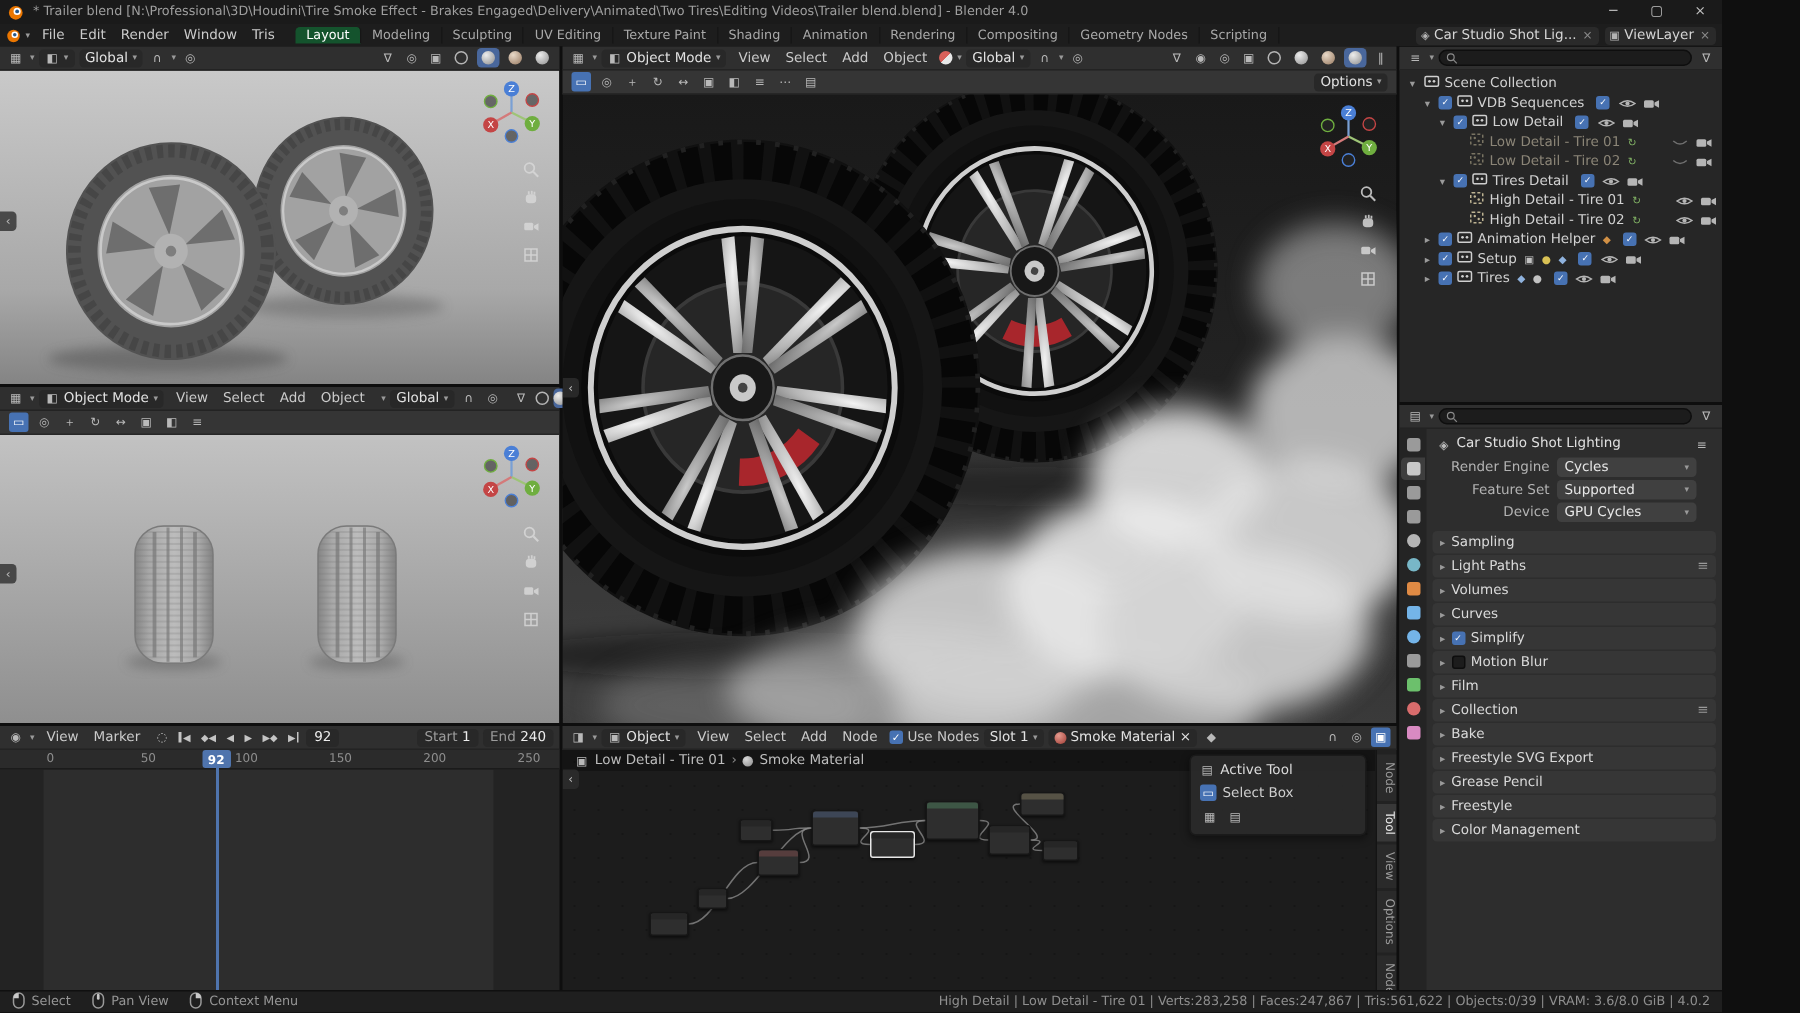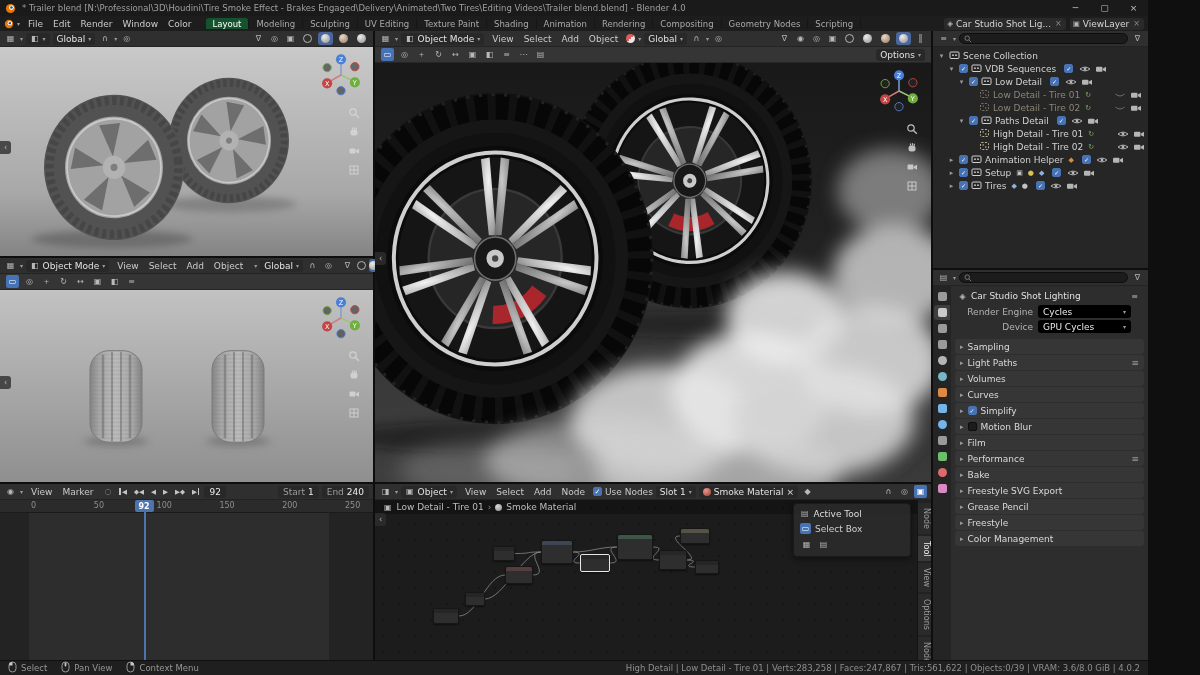--- a/index.html
+++ b/index.html
@@ -96,21 +96,21 @@
 .pbody{flex:1;display:flex;min-height:0;}
 .pstrip{width:18px;background:#242424;display:flex;flex-direction:column;align-items:center;padding-top:3px;gap:1px;flex:0 0 auto;}
 .ptab{width:16px;height:15px;display:flex;align-items:center;justify-content:center;border-radius:3px 0 0 3px;}
 .ptab.active{background:#3e3e3e;}
 .picon{width:9px;height:9px;border-radius:2px;}
 .picon.round{border-radius:50%;}
 .pcontent{flex:1;display:flex;flex-direction:column;padding-top:2px;min-width:0;}
 .idrow{height:16px;display:flex;align-items:center;gap:4px;padding:0 7px;color:#e0e0e0;}
 .prow{display:flex;align-items:center;height:15px;padding:0 17px 0 4px;gap:5px;}
 .plabel{width:78px;text-align:right;color:#b3b3b3;flex:0 0 auto;}
-.pval{flex:1;background:#000000;border-radius:3px;height:13px;display:flex;align-items:center;padding:0 5px;color:#e8e8e8;justify-content:space-between;min-width:0;}
+.pval{flex:1;background:#404040;border-radius:3px;height:13px;display:flex;align-items:center;padding:0 5px;color:#e8e8e8;justify-content:space-between;min-width:0;}
 .psec{height:15px;background:#363636;border-radius:3px;margin:1px 4px;display:flex;align-items:center;gap:4px;padding:0 5px;color:#dadada;}
 .psec .arr{color:#9a9a9a;font-size:7px;}
 .psec .menu{margin-left:auto;color:#9a9a9a;}
 
 .statusbar{height:15px;background:#1f1f1f;border-top:1px solid #101010;display:flex;align-items:center;padding:0 8px;gap:16px;color:#969696;font-size:8.5px;flex:0 0 auto;}
 .hint{display:flex;align-items:center;gap:4px;}
 .stats{margin-left:auto;color:#8f8f8f;}
 </style>
 </head>
 <body>
@@ -136,21 +136,21 @@
         <circle cx="6" cy="6" r="5" fill="#ea7600"></circle>
         <circle cx="7" cy="5" r="2.6" fill="#fff"></circle>
         <circle cx="7" cy="5" r="1.4" fill="#265787"></circle>
       </svg>
     <span class="caret">▾</span>
     <nav id="mb-menus" style="display:flex">
         <span class="hmenu">File</span>
         <span class="hmenu">Edit</span>
         <span class="hmenu">Render</span>
         <span class="hmenu">Window</span>
-        <span class="hmenu">Color</span>
+        <span class="hmenu">Tris</span>
       </nav>
     <div class="ws-wrap" id="ws-tabs">
         <span class="ws-tab active">Layout</span>
         <span class="ws-tab">Modeling</span>
         <span class="ws-tab">Sculpting</span>
         <span class="ws-tab">UV Editing</span>
         <span class="ws-tab">Texture Paint</span>
         <span class="ws-tab">Shading</span>
         <span class="ws-tab">Animation</span>
         <span class="ws-tab">Rendering</span>
@@ -848,21 +848,21 @@
               </span>
             </div>
             <div class="orow" style="padding-left: 24px;">
               <span class="oexp">▾</span>
               <span class="cb on" style="font-size: 6px;">✓</span>
               <span class="oicon"><svg width="11" height="10" viewBox="0 0 11 10">
                   <rect x="1" y="2" width="9" height="6.5" rx="1" fill="none" stroke="#cfcfcf"></rect>
                   <circle cx="4" cy="5.2" r="0.9" fill="#cfcfcf"></circle>
                   <circle cx="7" cy="5.2" r="0.9" fill="#cfcfcf"></circle>
                 </svg></span>
-              <span class="olabel">Paths Detail</span>
+              <span class="olabel">Tires Detail</span>
               <span class="ospace"></span>
               <span class="oslot">
                 <span class="cb on" style="font-size:6px">✓</span>
               </span>
               <span class="oslot">
                 <svg width="12" height="8" viewBox="0 0 12 8">
                   <path d="M1 4 Q6 0.2 11 4 Q6 7.8 1 4 Z" fill="none" stroke="#b5b5b5"></path>
                   <circle cx="6" cy="4" r="1.4" fill="#b5b5b5"></circle>
                 </svg>
               </span>
@@ -1071,20 +1071,27 @@
             </div>
             <div id="prop-fields">
                 <div class="prow">
                   <span class="plabel">Render Engine</span>
                   <span class="pval">
                     <span>Cycles</span>
                     <span class="caret">▾</span>
                   </span>
                 </div>
                 <div class="prow">
+                  <span class="plabel">Feature Set</span>
+                  <span class="pval">
+                    <span>Supported</span>
+                    <span class="caret">▾</span>
+                  </span>
+                </div>
+                <div class="prow">
                   <span class="plabel">Device</span>
                   <span class="pval">
                     <span>GPU Cycles</span>
                     <span class="caret">▾</span>
                   </span>
                 </div>
               </div>
             <div id="prop-sections" style="margin-top:4px">
                 <div class="psec">
                   <span class="arr">▸</span>
@@ -1112,21 +1119,21 @@
                   <span class="arr">▸</span>
                   <span class="cb" style="font-size: 6px;"></span>
                   <span>Motion Blur</span>
                 </div>
                 <div class="psec">
                   <span class="arr">▸</span>
                   <span>Film</span>
                 </div>
                 <div class="psec">
                   <span class="arr">▸</span>
-                  <span>Performance</span>
+                  <span>Collection</span>
                   <span class="menu">≡</span>
                 </div>
                 <div class="psec">
                   <span class="arr">▸</span>
                   <span>Bake</span>
                 </div>
                 <div class="psec">
                   <span class="arr">▸</span>
                   <span>Freestyle SVG Export</span>
                 </div>

